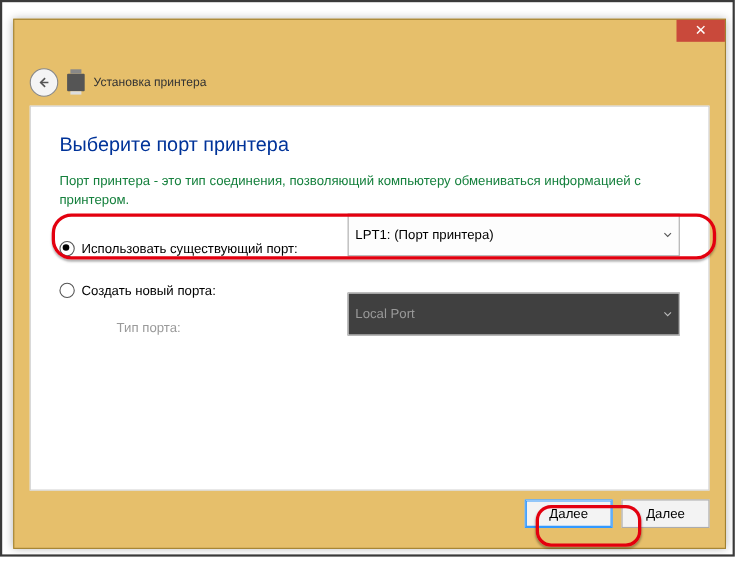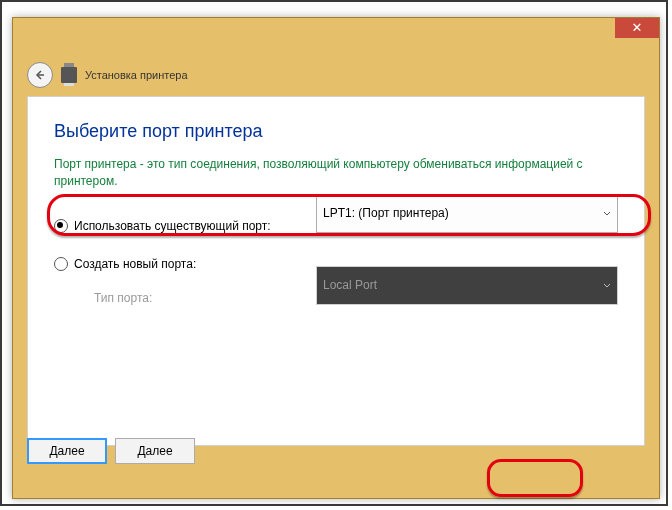--- a/index.html
+++ b/index.html
@@ -170,30 +170,30 @@
     cursor: default;
   }
   .combo .chev {
     position: absolute;
     right: 6px;
     top: 50%;
     transform: translateY(-50%);
   }
   .dim-label {
     color: #9a9a9a;
-    margin-left: 40px;
+    margin-left: 52px;
   }
   .button-row {
     position: absolute;
     left: 14px;
     right: 14px;
-    bottom: 30px;
+    bottom: 14px;
     height: 30px;
     display: flex;
-    justify-content: flex-start;
+    justify-content: flex-end;
     gap: 8px;
     margin-top: 32px;
   }
   .btn {
     width: 78px;
     height: 24px;
     border: 1px solid #acacac;
     background: #f3f3f3;
     font-size: 12px;
     display: flex;

